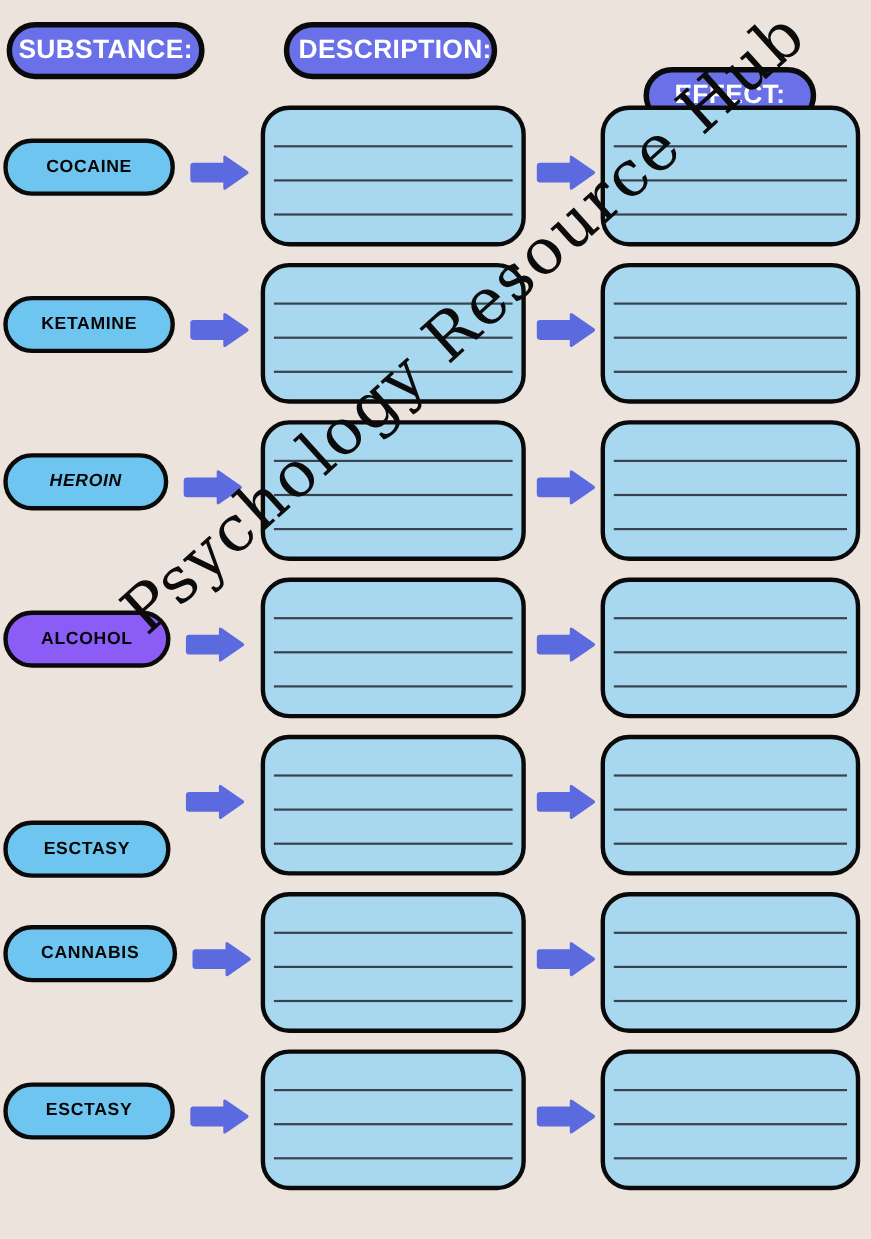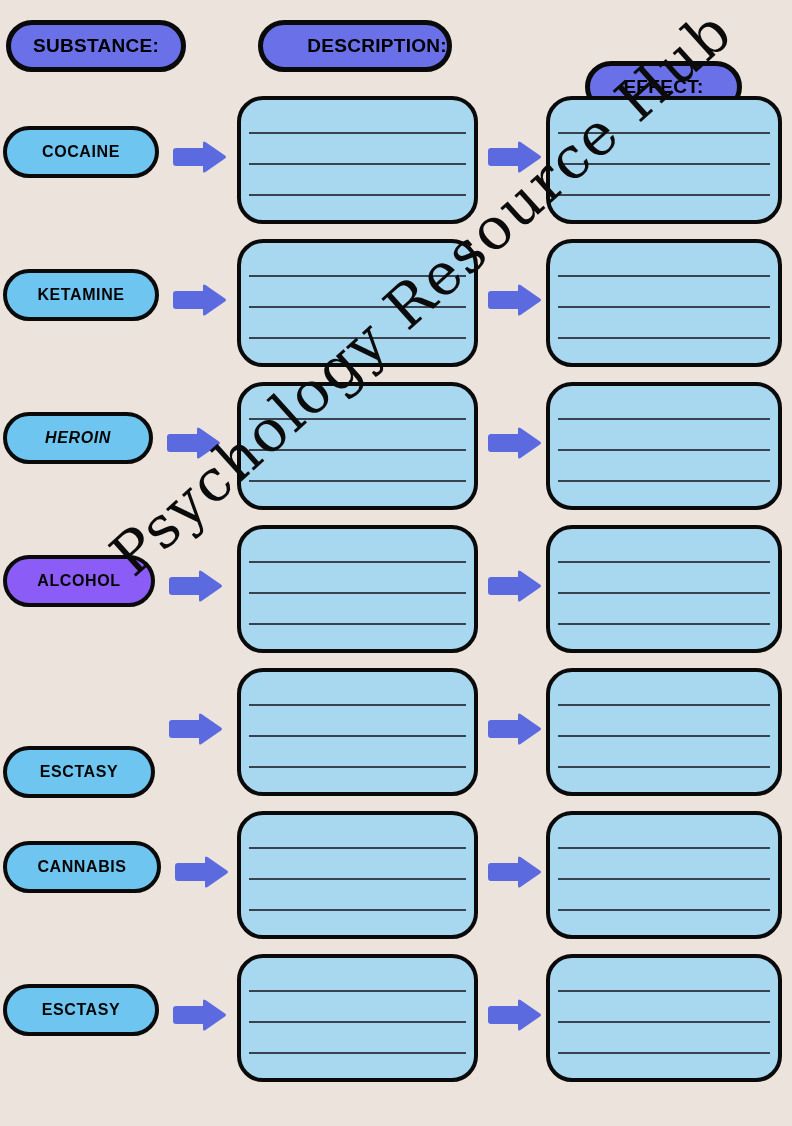--- a/index.html
+++ b/index.html
@@ -30,23 +30,23 @@
     border-radius: 40px;
     display: flex;
     align-items: center;
     justify-content: center;
     box-sizing: border-box;
     height: 52px;
   }
   .header-pill .header-text {
     font-family: "Liberation Sans", sans-serif;
     font-weight: 800;
-    font-size: 19px;
+    font-size: 24px;
     letter-spacing: 0.3px;
-    color: #000000;
+    color: #ffffff;
     white-space: nowrap;
   }
   #hdr-substance { left: 6px;   top: 20px;  width: 180px; }
   #hdr-description { left: 258px; top: 20px;  width: 194px; justify-content: flex-end; }
   #hdr-effect { left: 585px; top: 20px;  width: 157px; }
 
   
   .row {
     position: absolute;
     left: 0;

